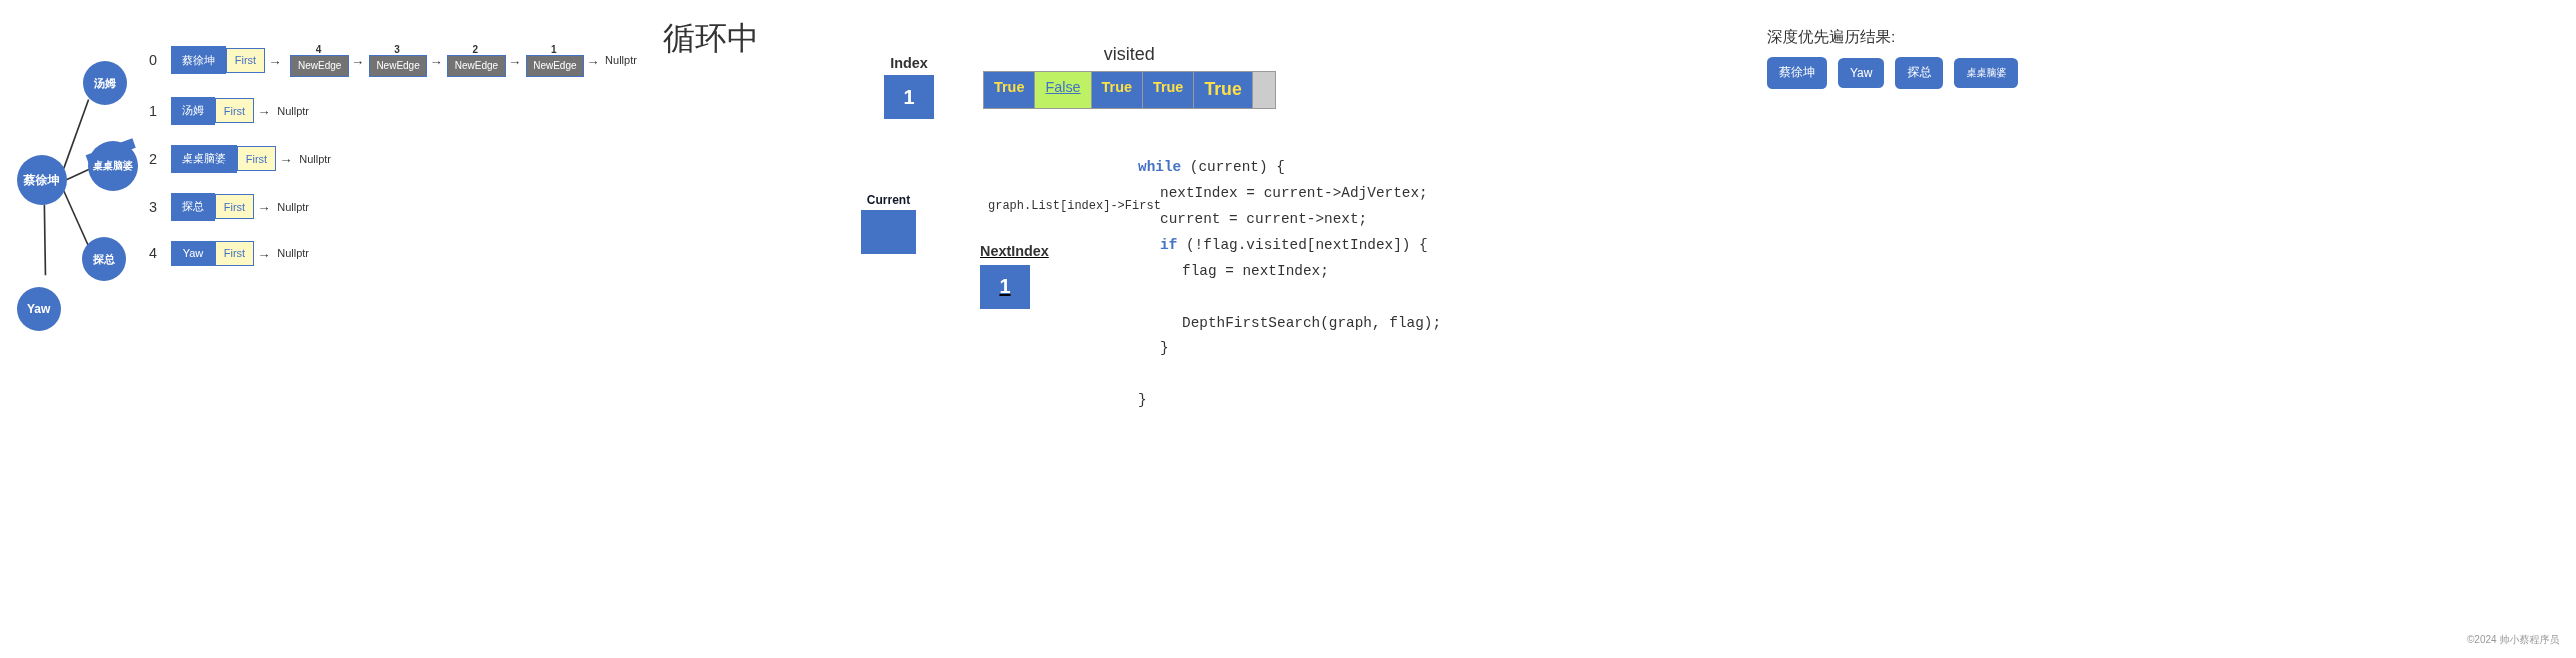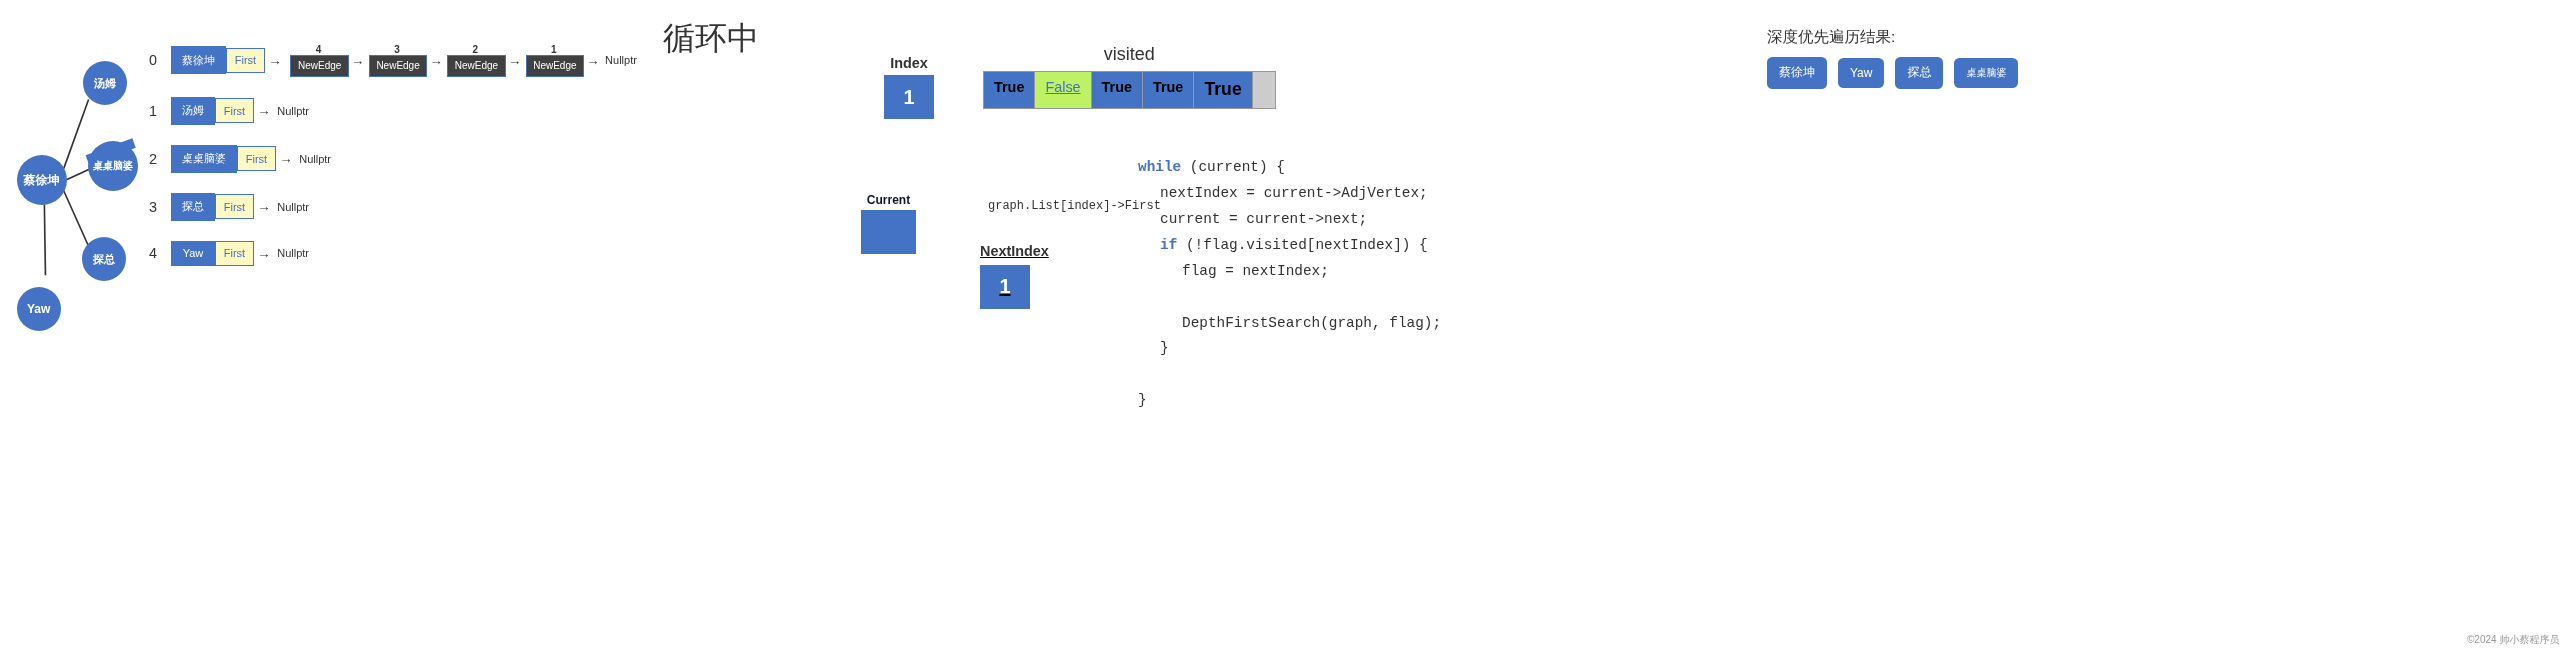--- a/index.html
+++ b/index.html
@@ -95,21 +95,21 @@
       flex-shrink: 0;
     }
 
     .nullptr-text {
       font-size: 11px;
       color: #333;
       margin-left: 3.3px;
     }
 
     .edge-box {
-      background: #404040;
+      background: #737373;
       color: #fff;
       font-size: 10px;
       padding: 4.4px 6.6px;
       border: 1.1px solid #4472c4;
       min-width: 50px;
       text-align: center;
       flex-shrink: 0;
       margin-left: 2.2px;
     }
 
@@ -187,21 +187,21 @@
     }
 
     .visited-cell {
       padding: 7.7px 10px;
       font-size: 14.4px;
       font-weight: bold;
       border-right: 1.1px solid #999;
       min-width: 44px;
       text-align: center;
       background: #4472c4;
-      color: #000000;
+      color: #fde047;
     }
 
     .visited-cell.false-cell {
       background: #bef264;
       color: #4472c4;
       font-weight: normal;
       text-decoration: underline;
     }
 
     .visited-cell:last-child {

